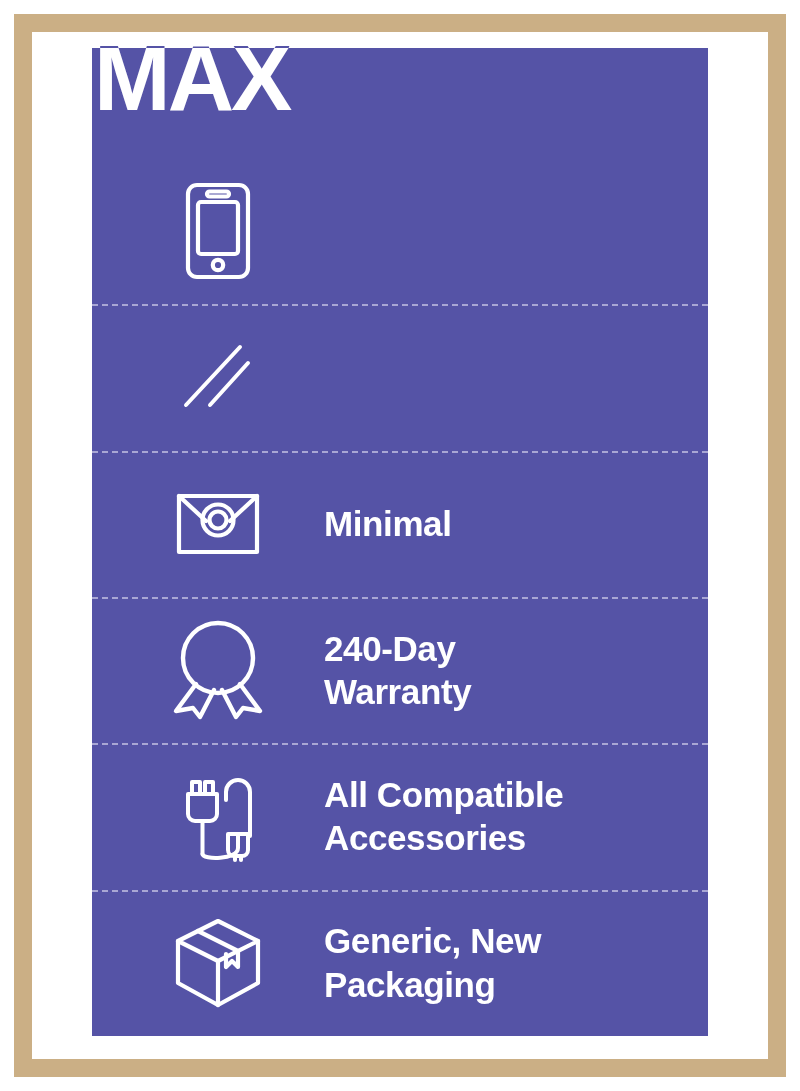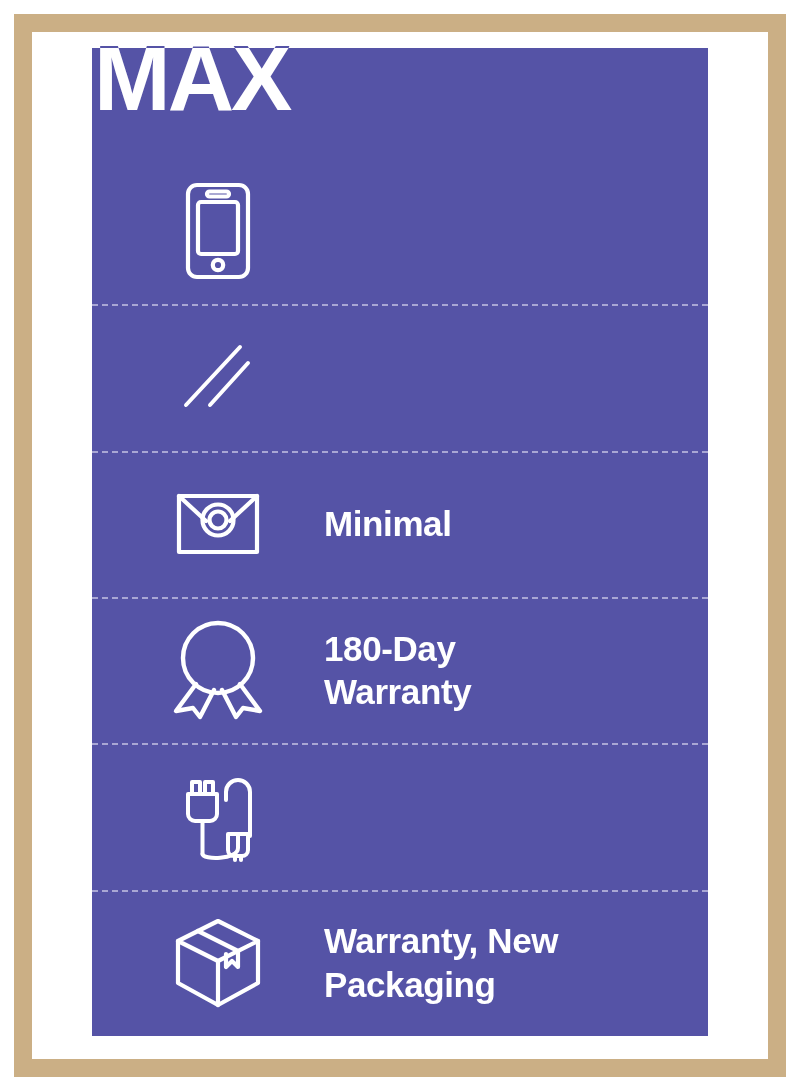--- a/index.html
+++ b/index.html
@@ -170,50 +170,52 @@
       </div>
 
       <div class="feature-row">
         <div class="icon-cell">
           <svg width="104" height="104" viewBox="0 0 104 104" fill="none" stroke="#ffffff" stroke-width="4.4" stroke-linecap="round" stroke-linejoin="round">
             <circle cx="52" cy="40" r="35"></circle>
             <path d="M30 66 L10 93 L27 90 L34 99 L48 72"></path>
             <path d="M74 66 L94 93 L77 90 L70 99 L56 72"></path>
           </svg>
         </div>
-        <div class="label">180-Day
+        <div class="label">240-Day
 Warranty</div>
       </div>
 
       <div class="feature-row">
         <div class="icon-cell">
           <svg width="76" height="92" viewBox="0 0 76 92" fill="none" stroke="#ffffff" stroke-width="4" stroke-linecap="round" stroke-linejoin="round">
             <path d="M12 24 L12 12 L20 12 L20 24"></path>
             <path d="M25 24 L25 12 L33 12 L33 24"></path>
             <path d="M8 24 L37 24 L37 44 A7 7 0 0 1 30 51 L15 51 A7 7 0 0 1 8 44 Z"></path>
             <path d="M22.5 51 L22.5 84"></path>
             <path d="M22.5 84 C22.5 90, 58 90, 58 78 L58 66"></path>
             <path d="M46 30 L46 22 A12 12 0 0 1 70 22 L70 66"></path>
             <path d="M48 64 L68 64 L68 80 A6 6 0 0 1 62 86 L54 86 A6 6 0 0 1 48 80 Z"></path>
             <path d="M55 86 L55 90"></path>
             <path d="M61 86 L61 90"></path>
           </svg>
         </div>
+        <div class="label">All Compatible
+Accessories</div>
       </div>
 
       <div class="feature-row">
         <div class="icon-cell">
           <svg width="92" height="92" viewBox="0 0 92 92" fill="none" stroke="#ffffff" stroke-width="4.2" stroke-linecap="round" stroke-linejoin="round">
             <path d="M46 4 L86 24 L46 44 L6 24 Z"></path>
             <path d="M6 24 L6 66 L46 88 L46 44"></path>
             <path d="M86 24 L86 66 L46 88"></path>
             <path d="M26 14 L66 34 L66 50 L60 44 L54 50 L54 37"></path>
           </svg>
         </div>
-        <div class="label">Warranty, New
+        <div class="label">Generic, New
 Packaging</div>
       </div>
 
     </div>
   </div>
 
   <div class="headline">MAX</div>
   <div class="headline-over" aria-hidden="true">MAX</div>
 
 </div>

